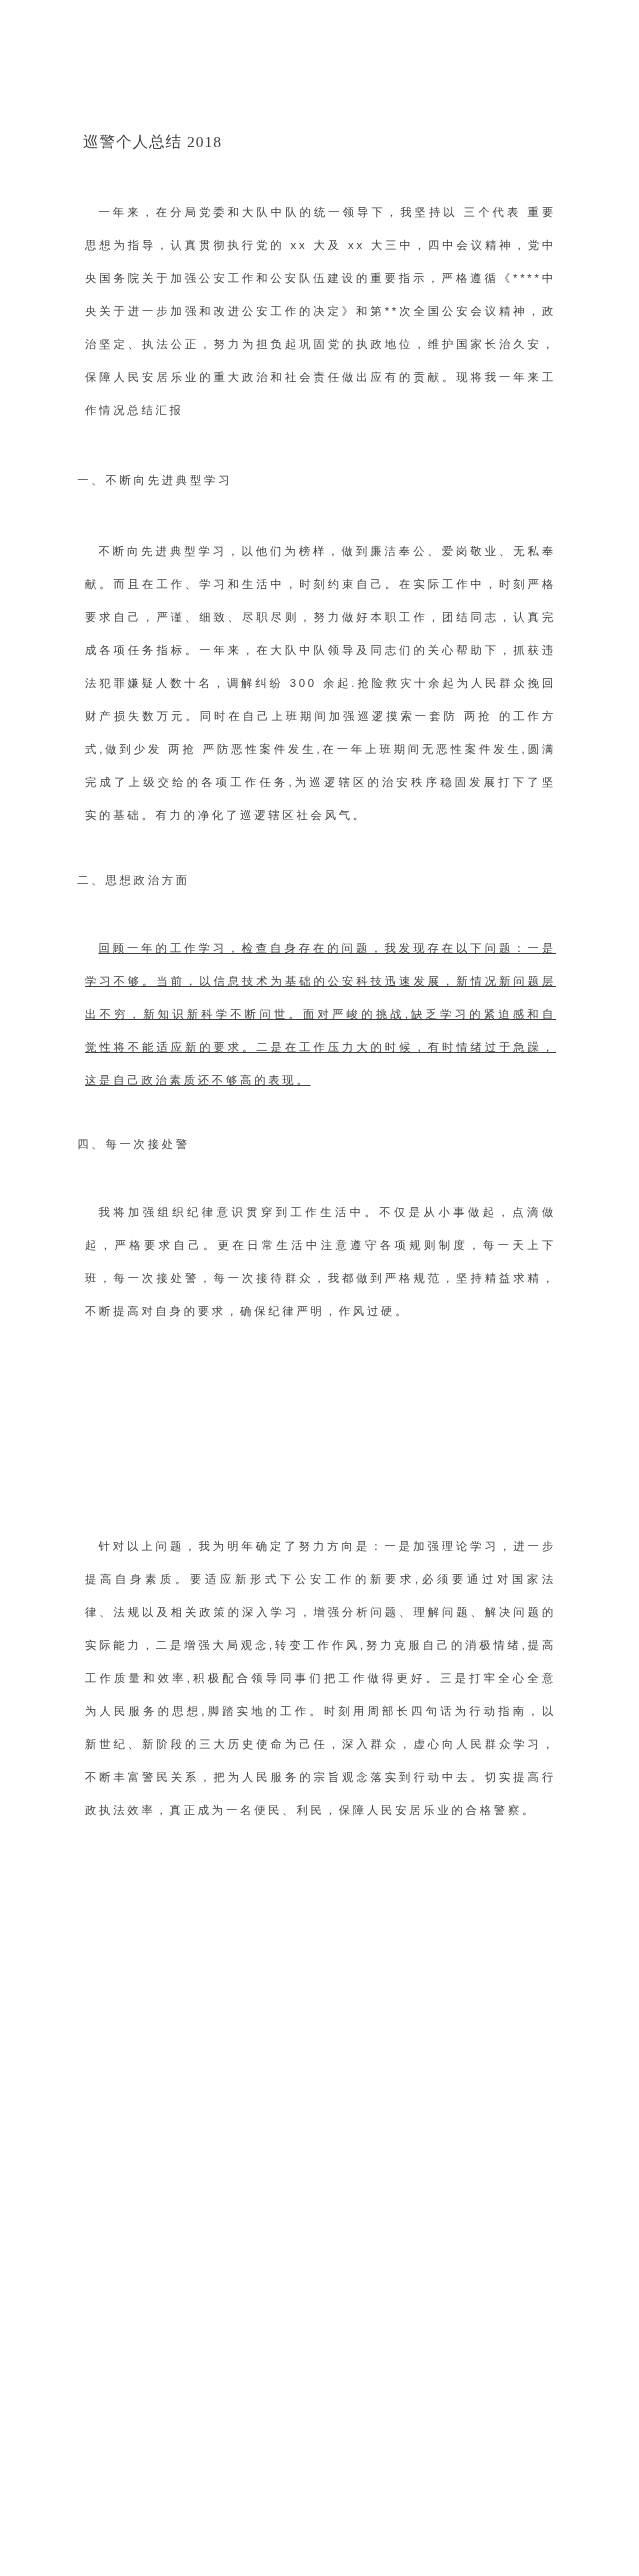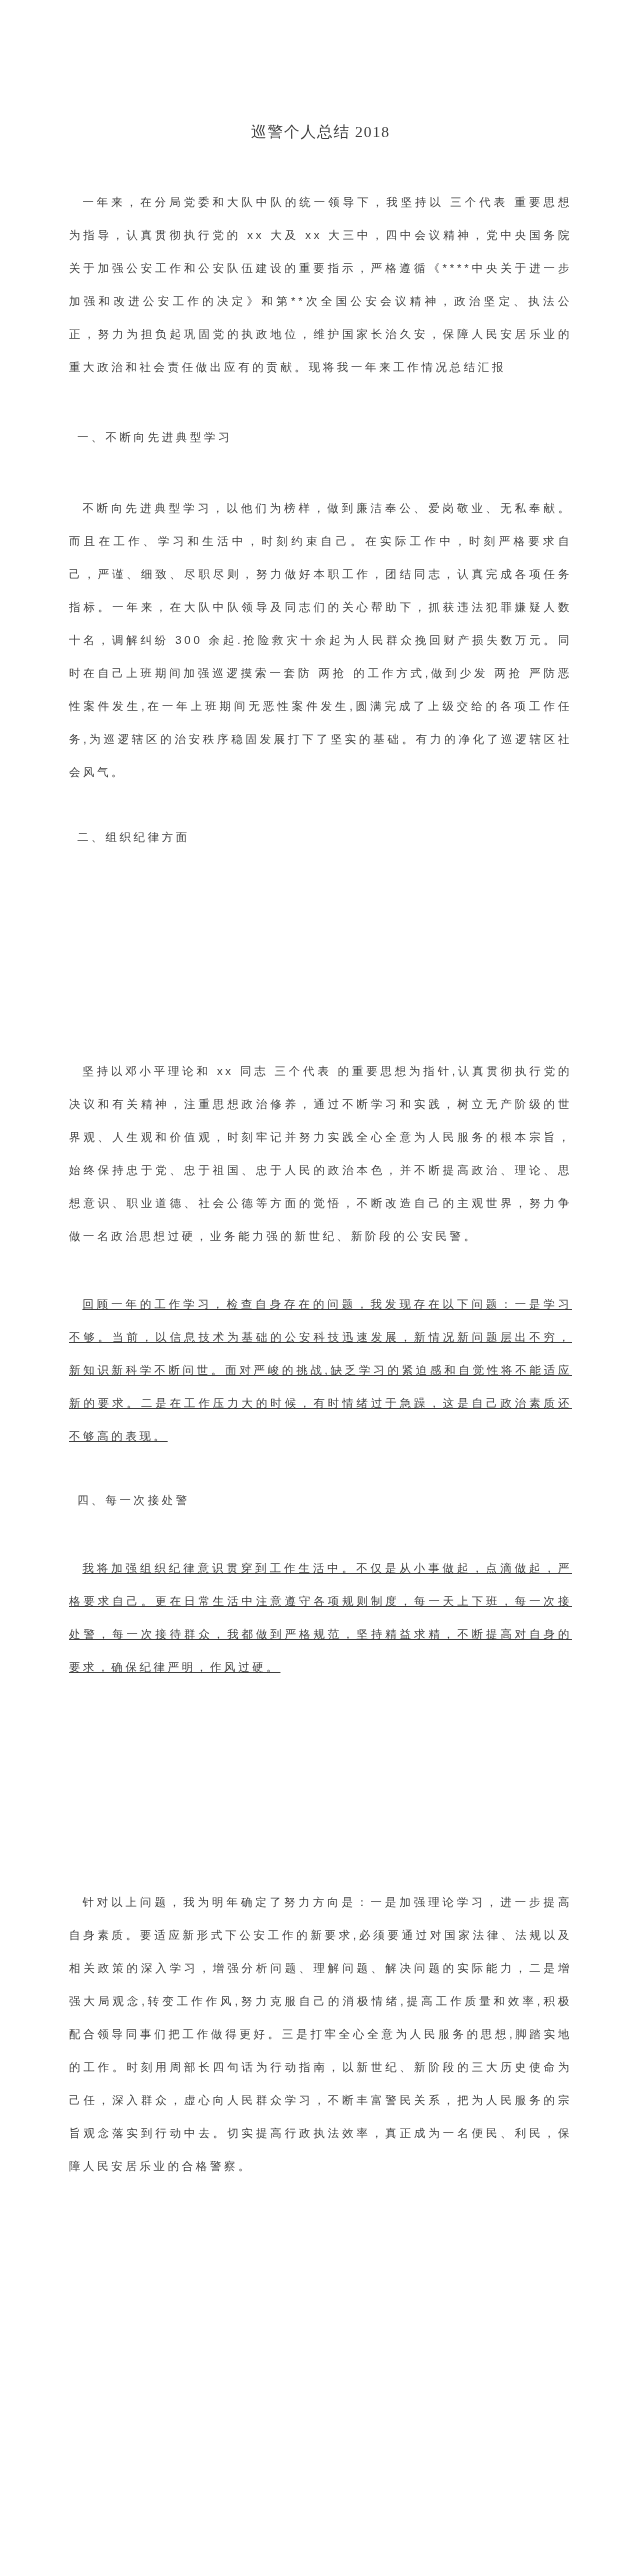--- a/index.html
+++ b/index.html
@@ -10,32 +10,32 @@
   body {
     width: 639px;
     min-height: 2711px;
     font-family: "Liberation Sans", "DejaVu Sans", sans-serif;
     color: #3f3f3f;
   }
   .page {
     padding: 0 67px 0 69px; 
   }
   .doc-title {
-    margin: 4px;
+    margin: 14px;
     padding-top: 116px;
     font-family: "Liberation Serif", "DejaVu Serif", serif;
     font-weight: 400;
     font-size: 15.5px;
     line-height: 24px;
     letter-spacing: 1px;
-    text-align: center;
+    text-align: left;
     color: #3f3f3f;
   }
   .para {
-    margin: 0;
+    margin: 16px;
     font-size: 11.3px;
     line-height: 33px;
     letter-spacing: 2.8px;
     text-align: justify;
     text-justify: inter-ideograph;
     text-indent: 13.4px;
     color: #3f3f3f;
   }
   .heading {
     margin: 0;
@@ -48,39 +48,38 @@
   }
   
   .p1 { margin-top: 42px; }
   .h1 { margin-top: 37px; }
   .p2 { margin-top: 38px; }
   .h2 { margin-top: 32px; }
   .p3 { margin-top: 201px; } 
   .h3 { margin-top: 33px; }
   .p4 { margin-top: 35px; text-decoration: underline; }
   .h4 { margin-top: 31px; }
-  .p5 { margin-top: 35px; text-decoration: underline; }
+  .p5 { margin-top: 35px; }
   .p6 { margin-top: 202px; } 
 </style>
 </head>
 <body>
 
 <div class="page">
 
   <h1 class="doc-title">巡警个人总结 2018</h1>
 
   <p class="para p1">一年来，在分局党委和大队中队的统一领导下，我坚持以 三个代表 重要思想为指导，认真贯彻执行党的 xx 大及 xx 大三中，四中会议精神，党中央国务院关于加强公安工作和公安队伍建设的重要指示，严格遵循《****中央关于进一步加强和改进公安工作的决定》和第**次全国公安会议精神，政治坚定、执法公正，努力为担负起巩固党的执政地位，维护国家长治久安，保障人民安居乐业的重大政治和社会责任做出应有的贡献。现将我一年来工作情况总结汇报</p>
 
   <h2 class="heading h1">一、不断向先进典型学习</h2>
 
   <p class="para p2">不断向先进典型学习，以他们为榜样，做到廉洁奉公、爱岗敬业、无私奉献。而且在工作、学习和生活中，时刻约束自己。在实际工作中，时刻严格要求自己，严谨、细致、尽职尽则，努力做好本职工作，团结同志，认真完成各项任务指标。一年来，在大队中队领导及同志们的关心帮助下，抓获违法犯罪嫌疑人数十名，调解纠纷 300 余起.抢险救灾十余起为人民群众挽回财产损失数万元。同时在自己上班期间加强巡逻摸索一套防 两抢 的工作方式,做到少发 两抢 严防恶性案件发生,在一年上班期间无恶性案件发生,圆满完成了上级交给的各项工作任务,为巡逻辖区的治安秩序稳固发展打下了坚实的基础。有力的净化了巡逻辖区社会风气。</p>
 
-  <h2 class="heading h2">二、组织纪律方面</h2>
+  <h2 class="heading h2">二、思想政治方面</h2>
 
-  <p class="para p3">坚持以邓小平理论和 xx 同志 三个代表 的重要思想为指针,认真贯彻执行党的决议和有关精神，注重思想政治修养，通过不断学习和实践，树立无产阶级的世界观、人生观和价值观，时刻牢记并努力实践全心全意为人民服务的根本宗旨，始终保持忠于党、忠于祖国、忠于人民的政治本色，并不断提高政治、理论、思想意识、职业道德、社会公德等方面的觉悟，不断改造自己的主观世界，努力争做一名政治思想过硬，业务能力强的新世纪、新阶段的公安民警。</p>
 
 
   <p class="para p4">回顾一年的工作学习，检查自身存在的问题，我发现存在以下问题：一是学习不够。当前，以信息技术为基础的公安科技迅速发展，新情况新问题层出不穷，新知识新科学不断问世。面对严峻的挑战,缺乏学习的紧迫感和自觉性将不能适应新的要求。二是在工作压力大的时候，有时情绪过于急躁，这是自己政治素质还不够高的表现。</p>
 
   <h2 class="heading h4">四、每一次接处警</h2>
 
   <p class="para p5">我将加强组织纪律意识贯穿到工作生活中。不仅是从小事做起，点滴做起，严格要求自己。更在日常生活中注意遵守各项规则制度，每一天上下班，每一次接处警，每一次接待群众，我都做到严格规范，坚持精益求精，不断提高对自身的要求，确保纪律严明，作风过硬。</p>
 
   <p class="para p6">针对以上问题，我为明年确定了努力方向是：一是加强理论学习，进一步提高自身素质。要适应新形式下公安工作的新要求,必须要通过对国家法律、法规以及相关政策的深入学习，增强分析问题、理解问题、解决问题的实际能力，二是增强大局观念,转变工作作风,努力克服自己的消极情绪,提高工作质量和效率,积极配合领导同事们把工作做得更好。三是打牢全心全意为人民服务的思想,脚踏实地的工作。时刻用周部长四句话为行动指南，以新世纪、新阶段的三大历史使命为己任，深入群众，虚心向人民群众学习，不断丰富警民关系，把为人民服务的宗旨观念落实到行动中去。切实提高行政执法效率，真正成为一名便民、利民，保障人民安居乐业的合格警察。</p>
 

